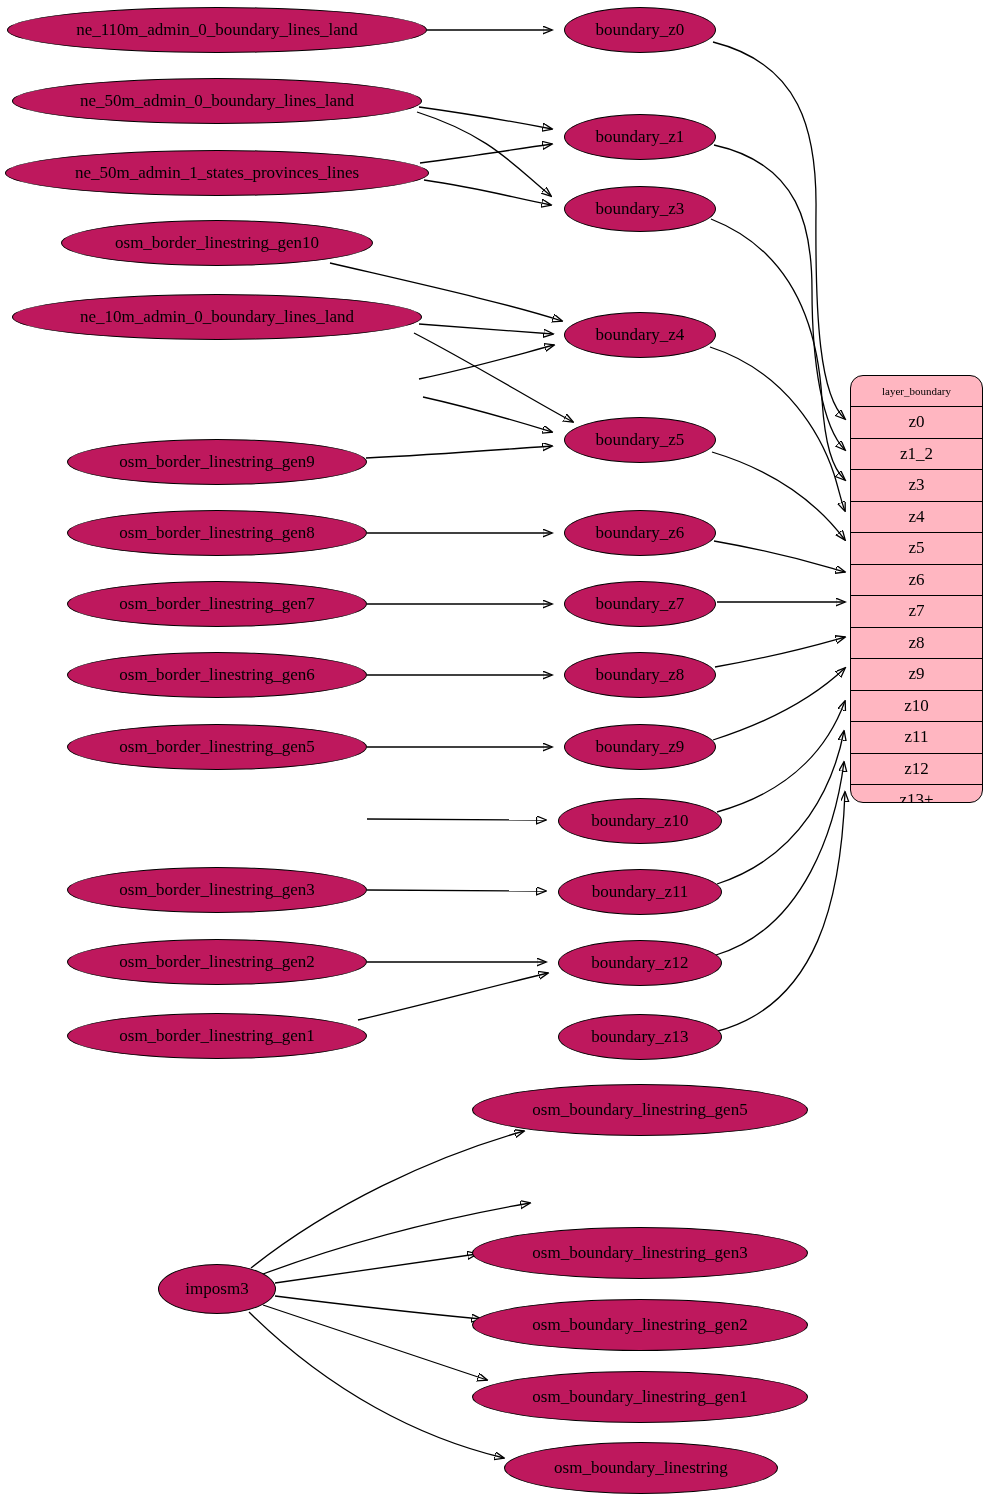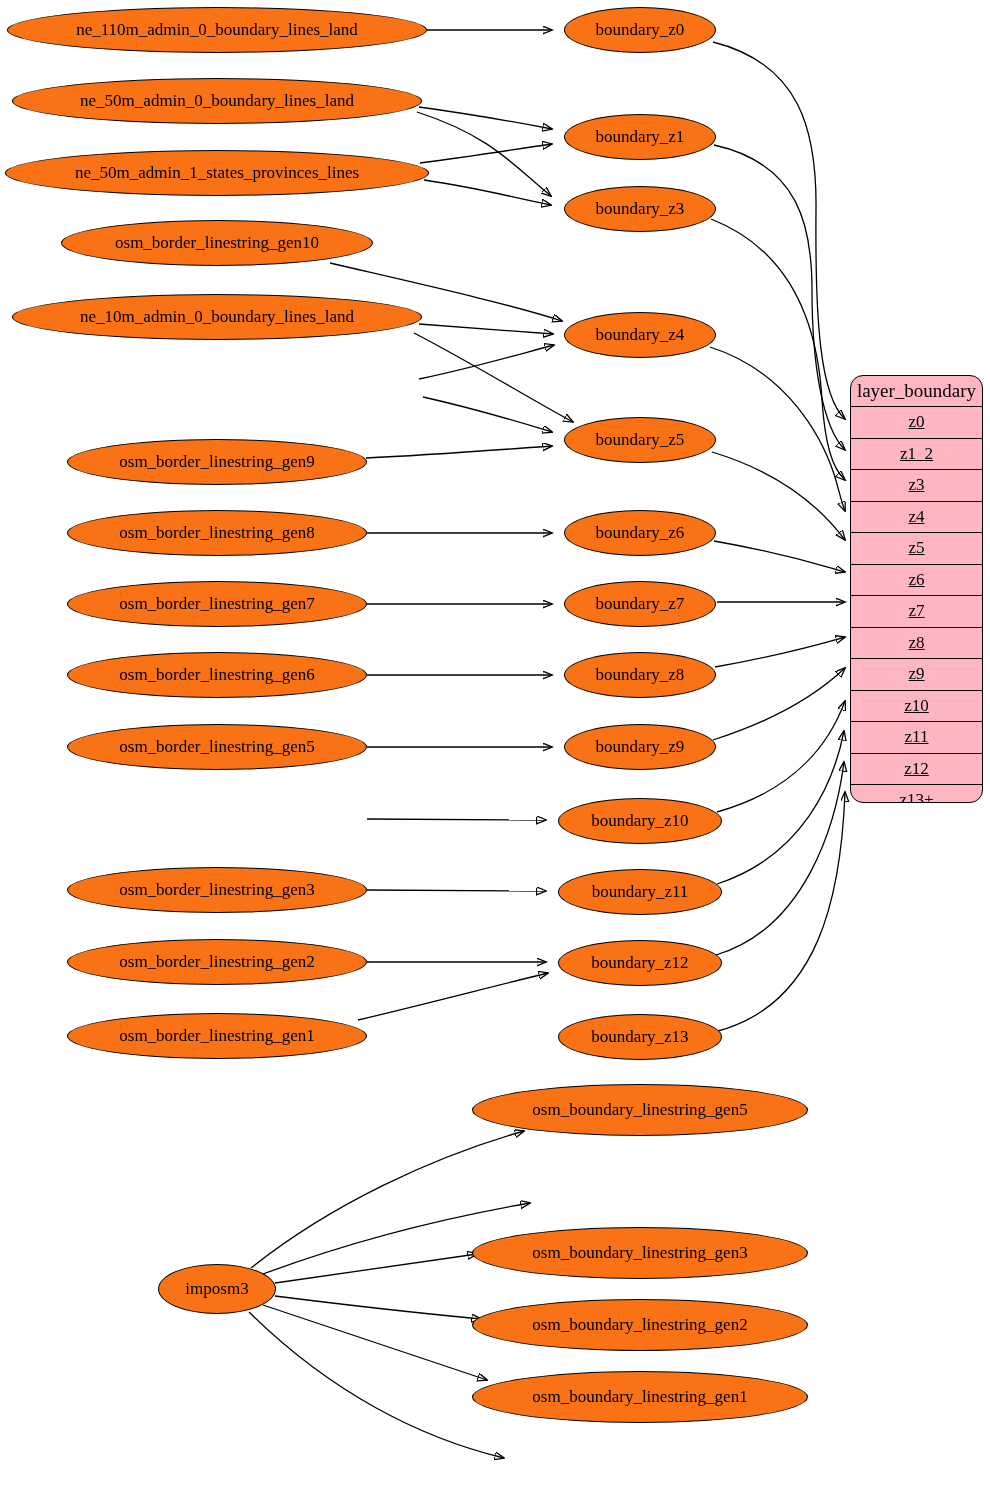--- a/index.html
+++ b/index.html
@@ -5,33 +5,33 @@
   html,body{margin:0;padding:0;background:#ffffff;}
   .canvas{
     position:relative;width:990px;height:1499px;background:#ffffff;
     font-family:"Liberation Serif","DejaVu Serif",serif;color:#000;
     overflow:hidden;
   }
   .edges{position:absolute;left:0;top:0;width:990px;height:1499px;}
   .edges path{fill:none;stroke:#000;stroke-width:1.3px;}
   .node{
     position:absolute;border:1.3px solid #000;border-radius:50%;
-    background:#f97316;display:flex;align-items:center;justify-content:center;
+    background:#be185d;display:flex;align-items:center;justify-content:center;
     font-size:17px;white-space:nowrap;box-sizing:border-box;
   }
   .ltable{
     position:absolute;background:#ffb6c1;border:1.4px solid #000;
     border-radius:13px;box-sizing:border-box;overflow:hidden;
     font-size:17px;text-align:center;
   }
   .ltable-head{
-    height:30px;line-height:30px;font-size:19px;
+    height:30px;line-height:30px;font-size:11px;
   }
   .ltable-row{
-    height:30.5px;line-height:30.5px;border-top:1.2px solid #000;text-decoration:underline;
+    height:30.5px;line-height:30.5px;border-top:1.2px solid #000;
   }
 </style>
 </head>
 <body>
 
 <div class="canvas">
 
   <svg class="edges" width="990" height="1499" viewBox="0 0 990 1499" xmlns="http://www.w3.org/2000/svg">
     <defs>
       <marker id="arrow" markerWidth="11" markerHeight="9" refX="9.5" refY="4" orient="auto" markerUnits="userSpaceOnUse">
@@ -124,14 +124,15 @@
     <div class="ltable-row">z11</div>
     <div class="ltable-row">z12</div>
     <div class="ltable-row">z13+</div>
   </div>
 
   <div class="node" style="left:158px;top:1264px;width:118px;height:50px">imposm3</div>
   <div class="node" style="left:472px;top:1084px;width:336px;height:52px">osm_boundary_linestring_gen5</div>
   <div class="node" style="left:472px;top:1227px;width:336px;height:52px">osm_boundary_linestring_gen3</div>
   <div class="node" style="left:472px;top:1299px;width:336px;height:52px">osm_boundary_linestring_gen2</div>
   <div class="node" style="left:472px;top:1371px;width:336px;height:52px">osm_boundary_linestring_gen1</div>
+  <div class="node" style="left:504px;top:1442px;width:274px;height:52px">osm_boundary_linestring</div>
 
 </div>
 
 </body></html>

